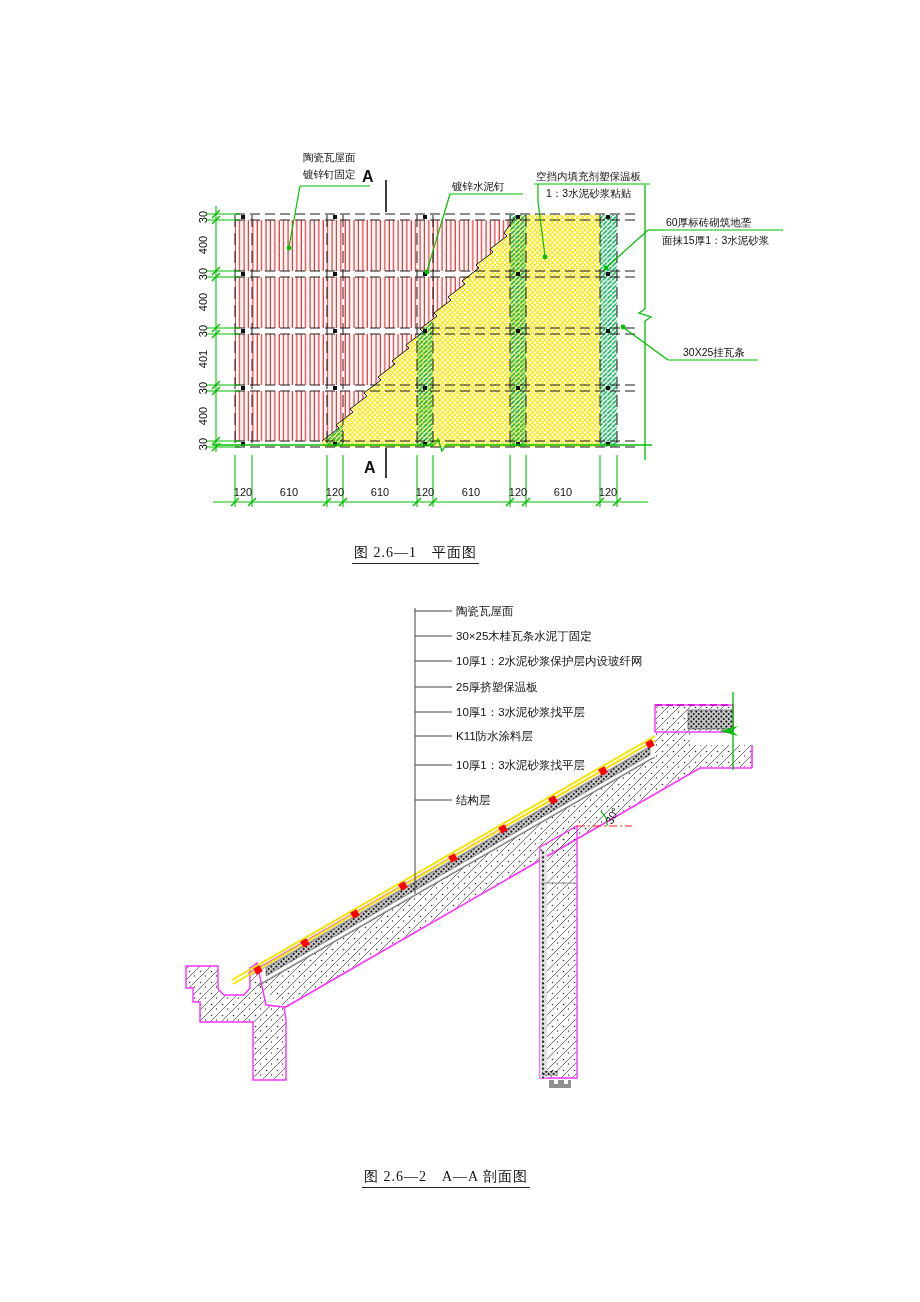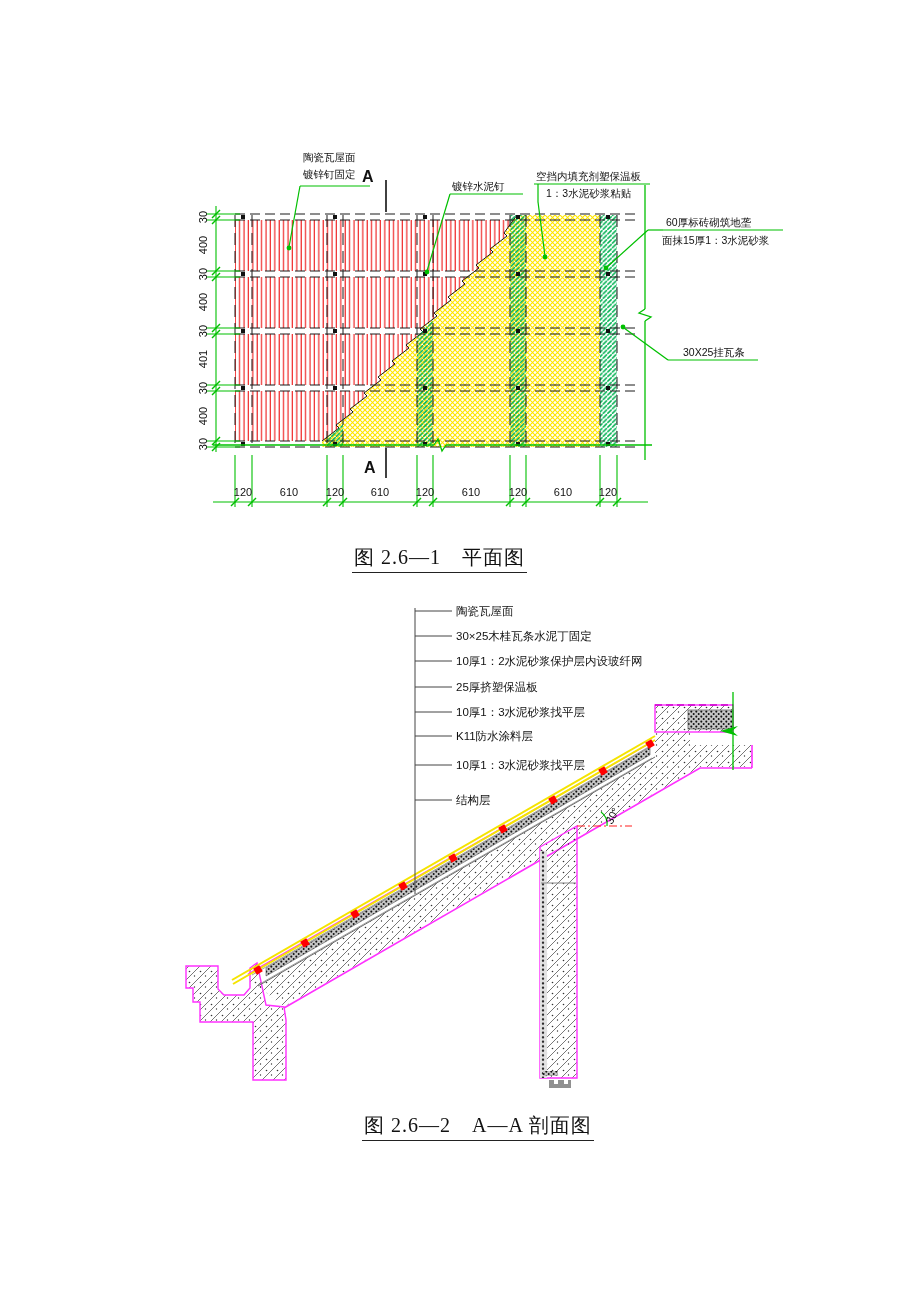--- a/index.html
+++ b/index.html
@@ -1,19 +1,19 @@
 <!DOCTYPE html>
 <html><head>
 <meta charset="utf-8">
 <style>
   html,body{margin:0;padding:0;background:#fff;}
   #page{position:relative;width:920px;height:1302px;background:#fff;overflow:hidden;
         font-family:"Liberation Sans",sans-serif;}
   svg{position:absolute;left:0;top:0;}
-  .cap{position:absolute;font-family:"Liberation Serif",serif;font-size:20px;color:#111;
+  .cap{position:absolute;font-family:"Liberation Serif",serif;font-size:14px;color:#111;
        border-bottom:1.2px solid #222;padding:0 2px 1px 2px;white-space:nowrap;letter-spacing:1px;}
   text{font-family:"Liberation Sans","DejaVu Sans",sans-serif;fill:#111;}
   .dimtxt{font-size:11px;}
   .lbl{font-size:10.5px;}
   .lay{font-size:11.5px;}
   .amark{font-size:16px;font-weight:bold;}
 </style>
 </head>
 <body>
 <div id="page">
@@ -319,15 +319,15 @@
       <text class="lay" x="456" y="691">25厚挤塑保温板</text>
       <text class="lay" x="456" y="716">10厚1：3水泥砂浆找平层</text>
       <text class="lay" x="456" y="740">K11防水涂料层</text>
       <text class="lay" x="456" y="769">10厚1：3水泥砂浆找平层</text>
       <text class="lay" x="456" y="804">结构层</text>
     </g>
   </g>
 </svg>
 
 <div class="cap" style="left:352px;top:544px;">图 2.6—1　平面图</div>
-<div class="cap" style="left:362px;top:1112px;">图 2.6—2　A—A 剖面图</div>
+<div class="cap" style="left:362px;top:1168px;">图 2.6—2　A—A 剖面图</div>
 
 </div>
 
 </body></html>

